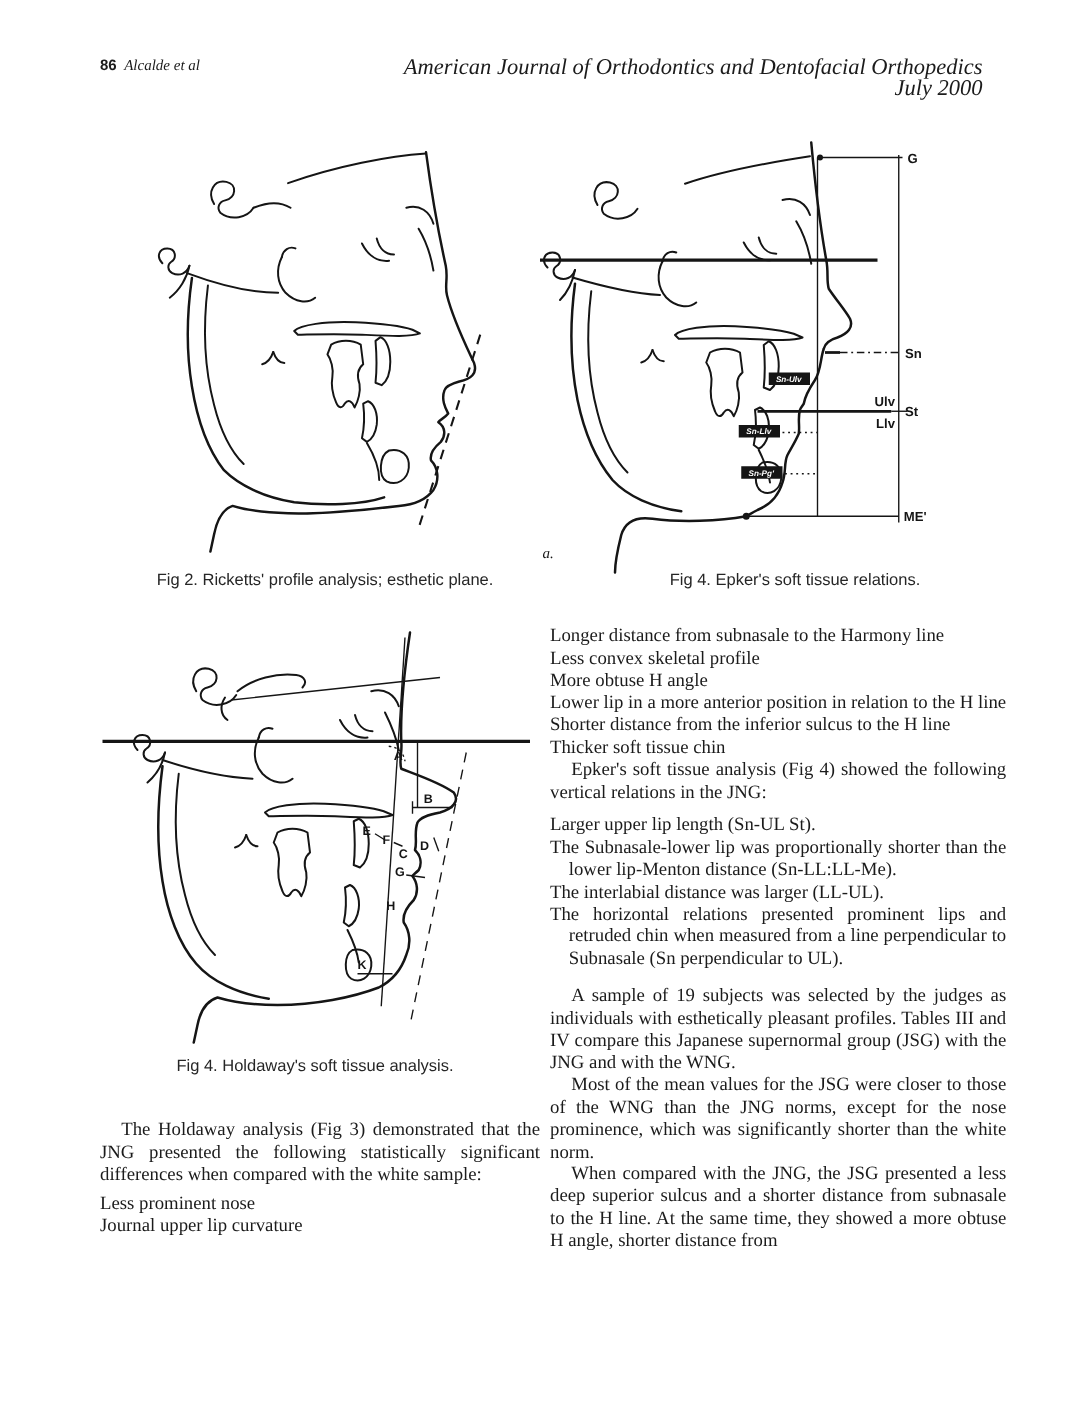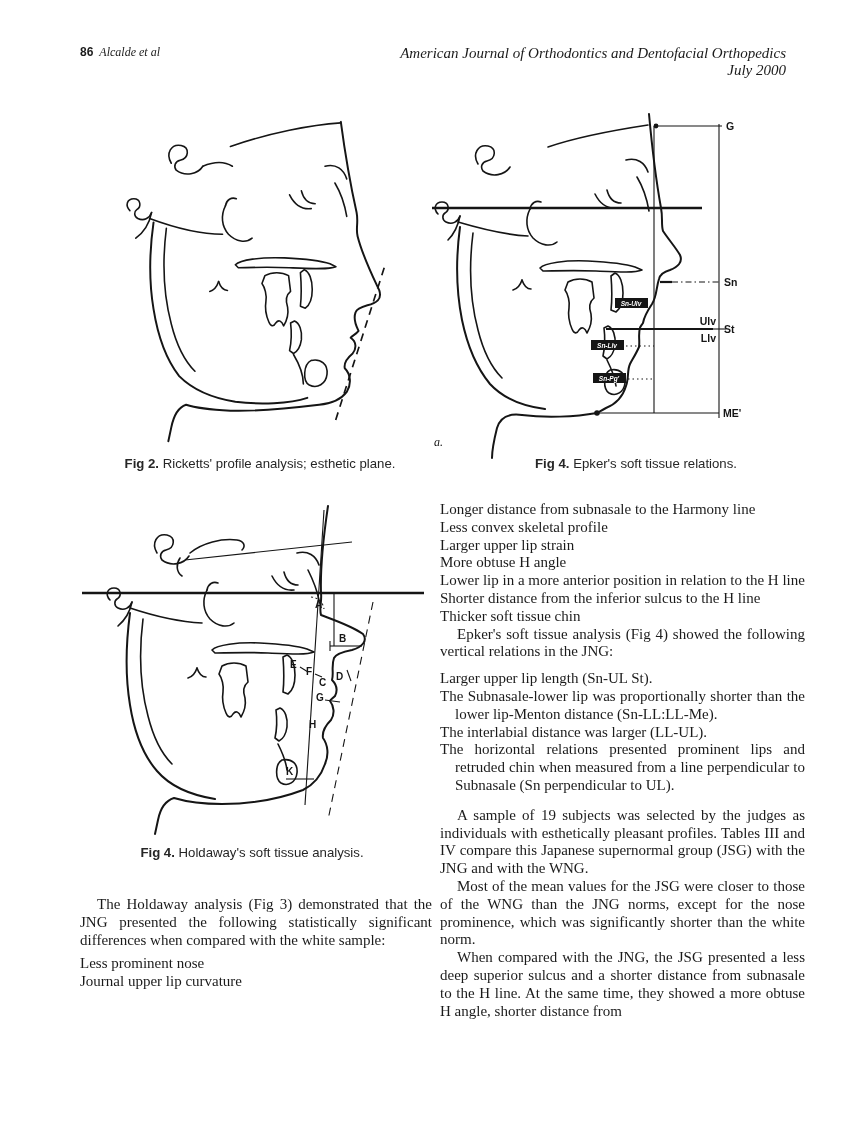--- a/index.html
+++ b/index.html
@@ -6,37 +6,37 @@
   .page{
     position:relative; width:866px; height:1122px; background:#ffffff;
     margin:0 auto; overflow:hidden; color:#1b1b1b;
     font-family:"Liberation Serif", serif;
   }
   
   .hdr-left{position:absolute;left:80px;top:45px;font-size:12px;white-space:nowrap;}
   .hdr-left .pg{font-family:"Liberation Sans",sans-serif;font-weight:bold;font-style:normal;margin-right:6px;}
   .hdr-left .auth{font-style:italic;}
   .hdr-right{position:absolute;right:80px;top:45px;text-align:right;font-style:italic;
-    font-size:15px;line-height:16.5px;white-space:nowrap;}
+    font-size:18px;line-height:16.5px;white-space:nowrap;}
   
   .fig{position:absolute;}
   svg{display:block;}
   .trace path, .trace line{fill:none;stroke:#151515;stroke-width:2;stroke-linecap:round;stroke-linejoin:round;}
   .trace .thin{stroke-width:1.6;}
   .meas line, .meas path{fill:none;stroke:#151515;stroke-width:1.1;}
   .meas .thick{stroke-width:2.6;}
   .meas .mid{stroke-width:2.2;}
   svg text{fill:#151515;font-family:"Liberation Sans",sans-serif;}
   .side-lab{font-size:10.5px;font-weight:bold;}
   .pt-lab{font-size:10px;font-weight:bold;}
   .inner-lab{font-size:6.5px;font-weight:bold;font-style:italic;fill:#ffffff;}
   .hand{font-size:12px;font-style:italic;font-family:"Liberation Serif",serif;}
   .caption{position:absolute;text-align:center;font-family:"Liberation Sans",sans-serif;
     font-size:13.2px;color:#262626;}
-  .caption b{font-weight:bold;}
+  .caption b{font-weight:normal;}
   
   .col{position:absolute;font-size:15px;line-height:17.8px;text-align:justify;}
   .para{text-indent:17px;}
   .hang{padding-left:15px;text-indent:-15px;}
   .mt-sm{margin-top:9px;}
   .mt-md{margin-top:12px;}
   .mt-lg{margin-top:6px;}
 </style>
 </head>
 <body>
@@ -248,21 +248,20 @@
   <div class="col" style="left:80px;top:896px;width:352px;">
     <div class="para">The Holdaway analysis (Fig 3) demonstrated that the JNG presented the following statistically significant differences when compared with the white sample:</div>
     <div class="mt-lg">Less prominent nose</div>
     <div>Journal upper lip curvature</div>
   </div>
 
   <div class="col" style="left:440px;top:501px;width:365px;">
     <div>
       <div class="hang">Longer distance from subnasale to the Harmony line</div>
       <div class="hang">Less convex skeletal profile</div>
-      <div class="hang">Larger upper lip strain</div>
       <div class="hang">More obtuse H angle</div>
       <div class="hang">Lower lip in a more anterior position in relation to the H line</div>
       <div class="hang">Shorter distance from the inferior sulcus to the H line</div>
       <div class="hang">Thicker soft tissue chin</div>
     </div>
     <div class="para">Epker's soft tissue analysis (Fig 4) showed the following vertical relations in the JNG:</div>
     <div class="mt-sm">
       <div class="hang">Larger upper lip length (Sn-UL St).</div>
       <div class="hang">The Subnasale-lower lip was proportionally shorter than the lower lip-Menton distance (Sn-LL:LL-Me).</div>
       <div class="hang">The interlabial distance was larger (LL-UL).</div>

